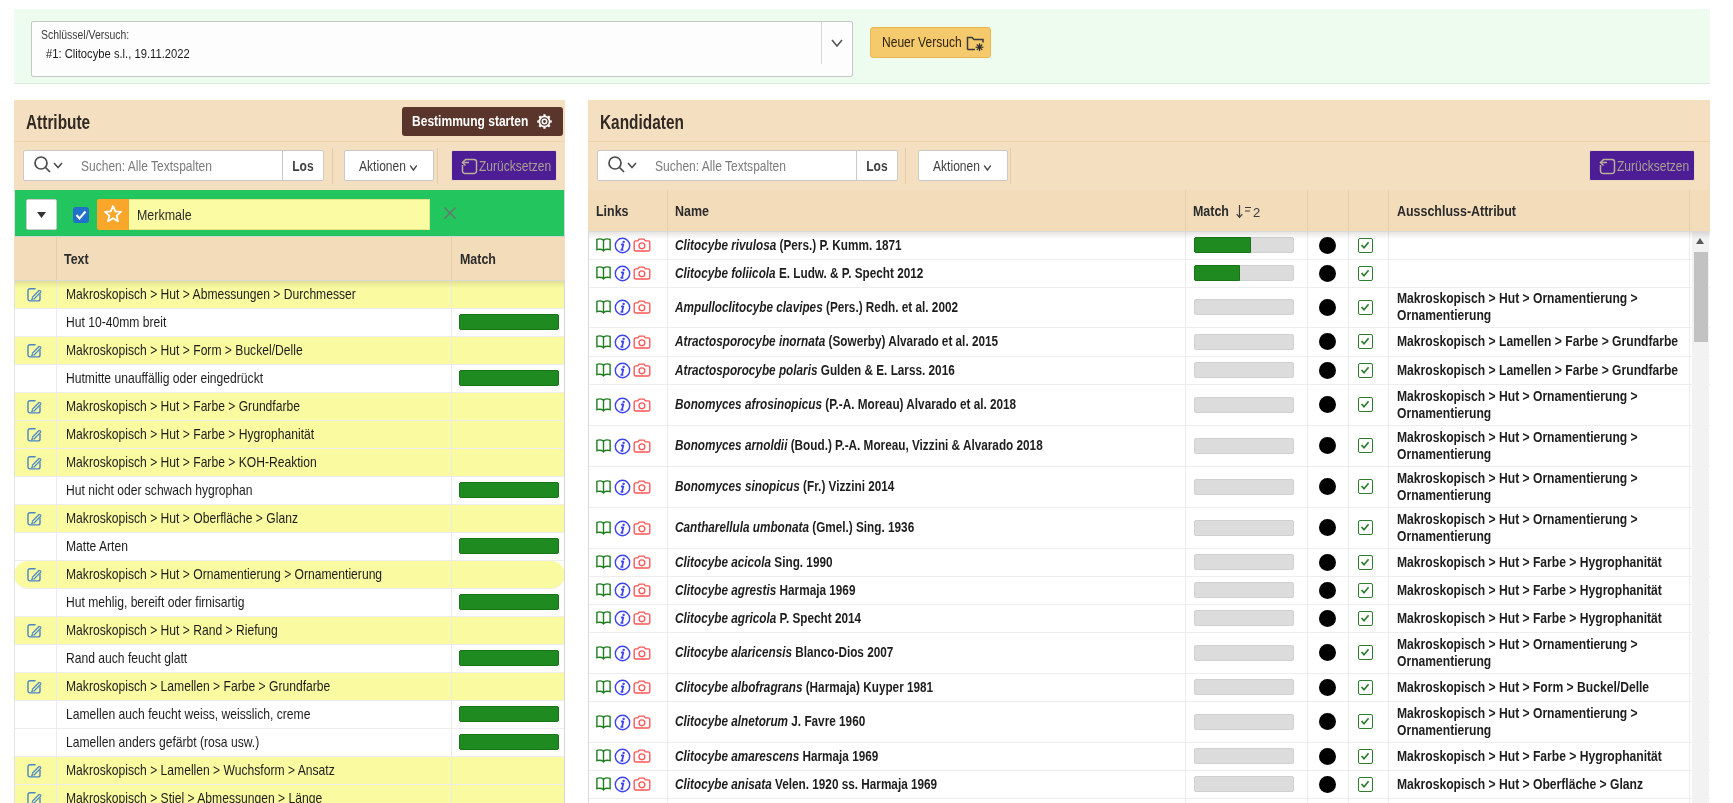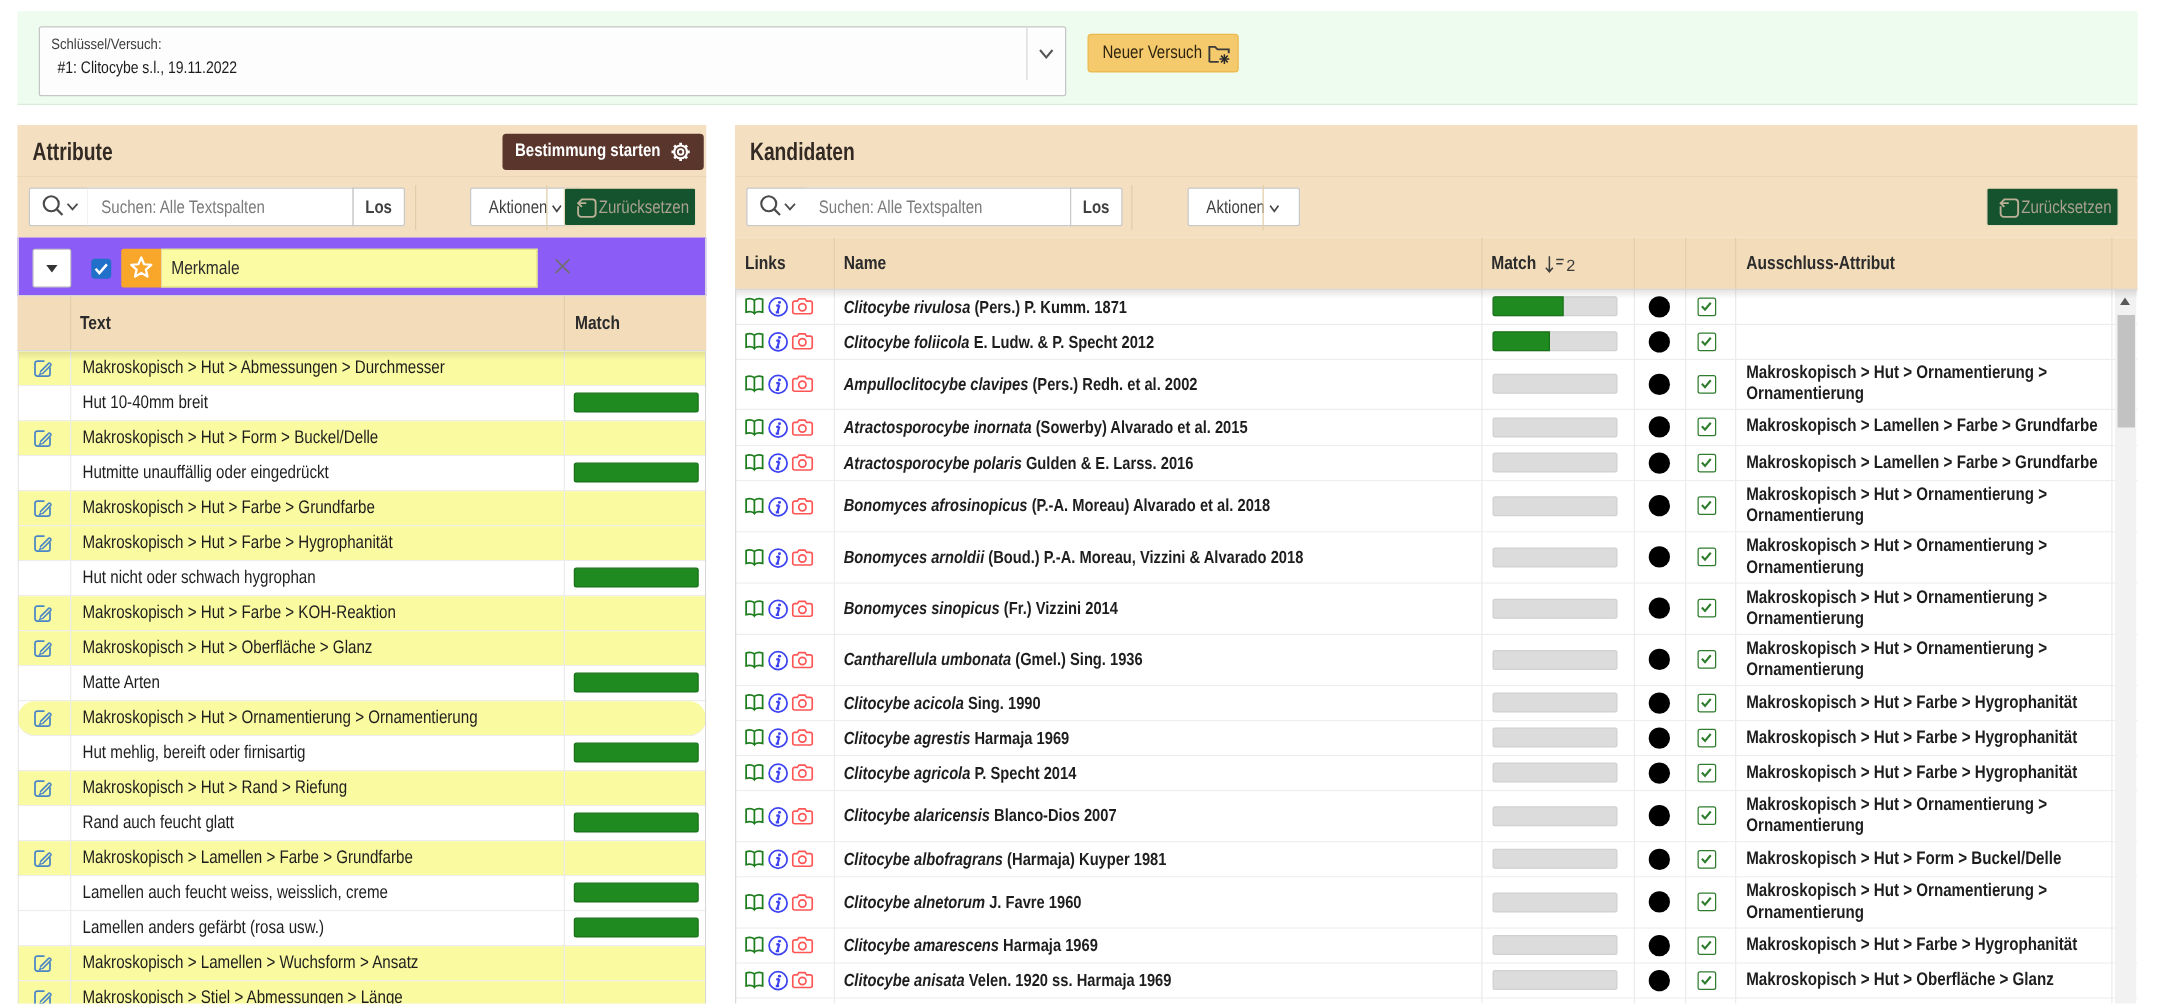--- a/index.html
+++ b/index.html
@@ -23,27 +23,27 @@
 #rp { left:588px; width:1122px; }
 .phead { position:absolute; left:0; top:0; width:100%; height:42px; background:#f4e0c1; border-bottom:1px solid #ead3ac; }
 .phead .ttl { position:absolute; left:12px; top:11px; font-size:20px; font-weight:bold; color:#332a24; transform:scaleX(0.77); transform-origin:0 50%; }
 .ptool { position:absolute; left:0; top:42px; width:100%; height:48px; background:#f4e0c1; }
 
 
 .sbtn { position:absolute; top:8px; height:31px; background:#fff; border:1px solid #c9c9c9; }
 .srch-btn { left:9px; width:48px; border-radius:2px 0 0 2px; }
 .srch-inp { left:56px; width:213px; border-left:none; color:#7b7b7b; font-size:14.5px; padding:7px 0 0 11px; }
 .srch-go { left:268px; width:42px; font-size:14.5px; font-weight:bold; color:#3f3f3f; text-align:center; padding-top:7px; border-radius:0 2px 2px 0; }
-.akt { left:330px; width:90px; border-radius:2px; font-size:14.5px; color:#3f3f3f; text-align:center; padding-top:7px;margin-left:32px; }
-.rst { position:absolute; top:8px; height:31px; width:106px; background:#14532d; border:1px solid #e9d9bc; border-radius:2px; color:#a9a091; font-size:14.5px; padding:7px 0 0 27px; }
+.akt { left:330px; width:90px; border-radius:2px; font-size:14.5px; color:#3f3f3f; text-align:center; padding-top:7px; }
+.rst { position:absolute; top:8px; height:31px; width:106px; background:#4c1d95; border:1px solid #e9d9bc; border-radius:2px; color:#a9a091; font-size:14.5px; padding:7px 0 0 27px; }
 
 .sep { position:absolute; top:6px; width:1px; height:36px; background:#e2cda9; }
 
 
-#lfilter { position:absolute; left:0; top:90px; width:100%; height:47px; background:#8b5cf6; border-bottom:1px solid #d4d4d4; border-left:1px solid #e2e2e2; border-right:1px solid #d6d6d6; }
+#lfilter { position:absolute; left:0; top:90px; width:100%; height:47px; background:#22c55e; border-bottom:1px solid #d4d4d4; border-left:1px solid #e2e2e2; border-right:1px solid #d6d6d6; }
 #lfilter .drop { position:absolute; left:11px; top:9px; width:31px; height:31px; background:#fff; border:1px solid #c9c9c9; border-radius:2px; }
 #lfilter .cb { position:absolute; left:58px; top:17px; width:16px; height:16px; background:#2170c9; border-radius:3px; }
 #lfilter .star { position:absolute; left:82px; top:9px; width:32px; height:31px; background:#f8a72b; border-radius:2px 0 0 2px; }
 #lfilter .yin { position:absolute; left:114px; top:9px; width:301px; height:31px; background:#fbfba3; border:1px solid #e3e388; border-left:none; font-size:15px; color:#2c2c2c; padding:6px 0 0 8px; }
 #lfilter .xx { position:absolute; left:428px; top:16px; width:16px; height:16px; }
 
 
 .ghead { position:absolute; left:0; width:100%; background:#f2dcba; border-bottom:1px solid #d9d9d9; }
 .ghead .h { position:absolute; font-size:15px; font-weight:bold; color:#2b2b2b; transform:scaleX(0.83); transform-origin:0 50%; white-space:nowrap; }
 #lghead { top:137px; height:44px; }
@@ -224,32 +224,32 @@
       </div>
     <div class="row cat" style="height:28px;">
         <svg class="ic" style="left:12px;top:5px" width="17" height="17" viewBox="0 0 17 17">
           <path d="M9.6 2.8 H3.9 A1.9 1.9 0 0 0 2 4.7 V13 A1.9 1.9 0 0 0 3.9 14.9 H12.1 A1.9 1.9 0 0 0 14 13 V7.8" fill="none" stroke="#4a86c6" stroke-width="1.4"></path>
           <path d="M6.1 11.5 L13.3 4.3 M7.8 13.2 L15 5.9" fill="none" stroke="#4a86c6" stroke-width="1.25"></path>
           <path d="M13.3 4.3 A2.4 2.4 0 0 1 15 5.9" fill="none" stroke="#4a86c6" stroke-width="1.25"></path>
           <path d="M6.1 11.5 L4.5 14.8 L7.8 13.2 Z" fill="#4a86c6"></path>
         </svg>
         <div class="cell" style="left:52px;top:5px;">Makroskopisch &gt; Hut &gt; Farbe &gt; Hygrophanität</div>
       </div>
+    <div class="row cat" style="height:28px;">
+        <svg class="ic" style="left:12px;top:5px" width="17" height="17" viewBox="0 0 17 17">
+          <path d="M9.6 2.8 H3.9 A1.9 1.9 0 0 0 2 4.7 V13 A1.9 1.9 0 0 0 3.9 14.9 H12.1 A1.9 1.9 0 0 0 14 13 V7.8" fill="none" stroke="#4a86c6" stroke-width="1.4"></path>
+          <path d="M6.1 11.5 L13.3 4.3 M7.8 13.2 L15 5.9" fill="none" stroke="#4a86c6" stroke-width="1.25"></path>
+          <path d="M13.3 4.3 A2.4 2.4 0 0 1 15 5.9" fill="none" stroke="#4a86c6" stroke-width="1.25"></path>
+          <path d="M6.1 11.5 L4.5 14.8 L7.8 13.2 Z" fill="#4a86c6"></path>
+        </svg>
+        <div class="cell" style="left:52px;top:5px;">Makroskopisch &gt; Hut &gt; Farbe &gt; KOH-Reaktion</div>
+      </div>
     <div class="row" style="height:28px;">
         <div class="cell" style="left:52px;top:5px;">Hut nicht oder schwach hygrophan</div>
         <div class="lbar"></div>
-      </div>
-    <div class="row cat" style="height:28px;">
-        <svg class="ic" style="left:12px;top:5px" width="17" height="17" viewBox="0 0 17 17">
-          <path d="M9.6 2.8 H3.9 A1.9 1.9 0 0 0 2 4.7 V13 A1.9 1.9 0 0 0 3.9 14.9 H12.1 A1.9 1.9 0 0 0 14 13 V7.8" fill="none" stroke="#4a86c6" stroke-width="1.4"></path>
-          <path d="M6.1 11.5 L13.3 4.3 M7.8 13.2 L15 5.9" fill="none" stroke="#4a86c6" stroke-width="1.25"></path>
-          <path d="M13.3 4.3 A2.4 2.4 0 0 1 15 5.9" fill="none" stroke="#4a86c6" stroke-width="1.25"></path>
-          <path d="M6.1 11.5 L4.5 14.8 L7.8 13.2 Z" fill="#4a86c6"></path>
-        </svg>
-        <div class="cell" style="left:52px;top:5px;">Makroskopisch &gt; Hut &gt; Farbe &gt; KOH-Reaktion</div>
       </div>
     <div class="row cat" style="height:28px;">
         <svg class="ic" style="left:12px;top:5px" width="17" height="17" viewBox="0 0 17 17">
           <path d="M9.6 2.8 H3.9 A1.9 1.9 0 0 0 2 4.7 V13 A1.9 1.9 0 0 0 3.9 14.9 H12.1 A1.9 1.9 0 0 0 14 13 V7.8" fill="none" stroke="#4a86c6" stroke-width="1.4"></path>
           <path d="M6.1 11.5 L13.3 4.3 M7.8 13.2 L15 5.9" fill="none" stroke="#4a86c6" stroke-width="1.25"></path>
           <path d="M13.3 4.3 A2.4 2.4 0 0 1 15 5.9" fill="none" stroke="#4a86c6" stroke-width="1.25"></path>
           <path d="M6.1 11.5 L4.5 14.8 L7.8 13.2 Z" fill="#4a86c6"></path>
         </svg>
         <div class="cell" style="left:52px;top:5px;">Makroskopisch &gt; Hut &gt; Oberfläche &gt; Glanz</div>
       </div>

